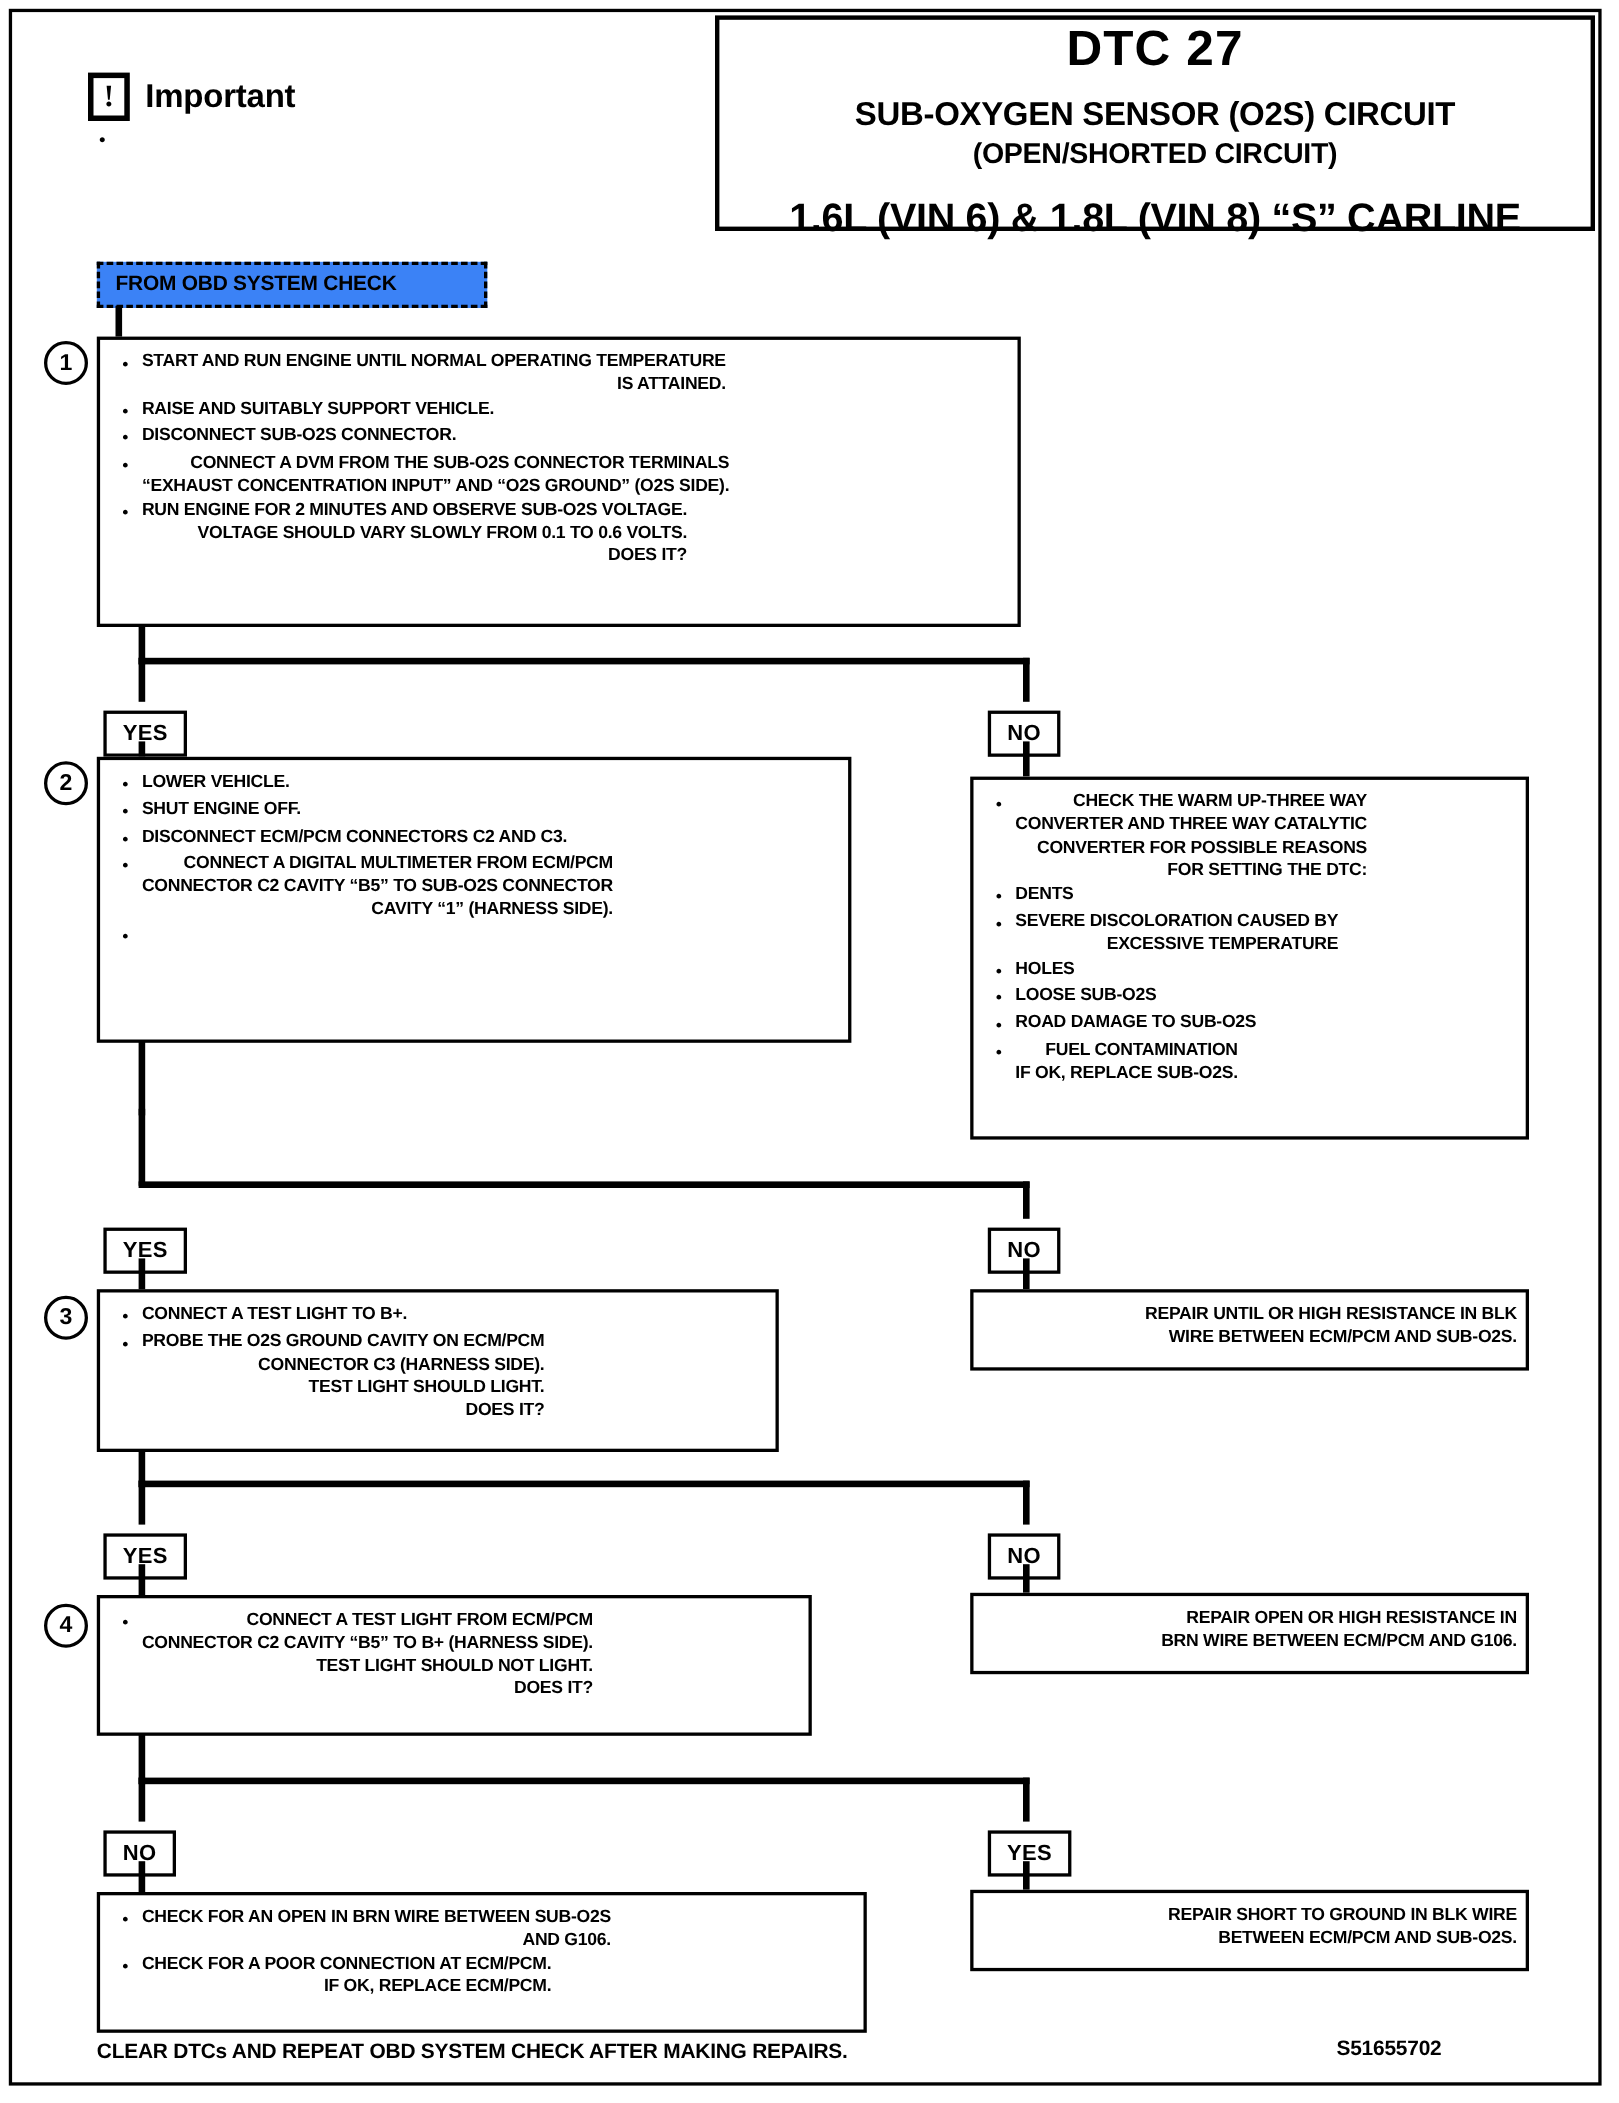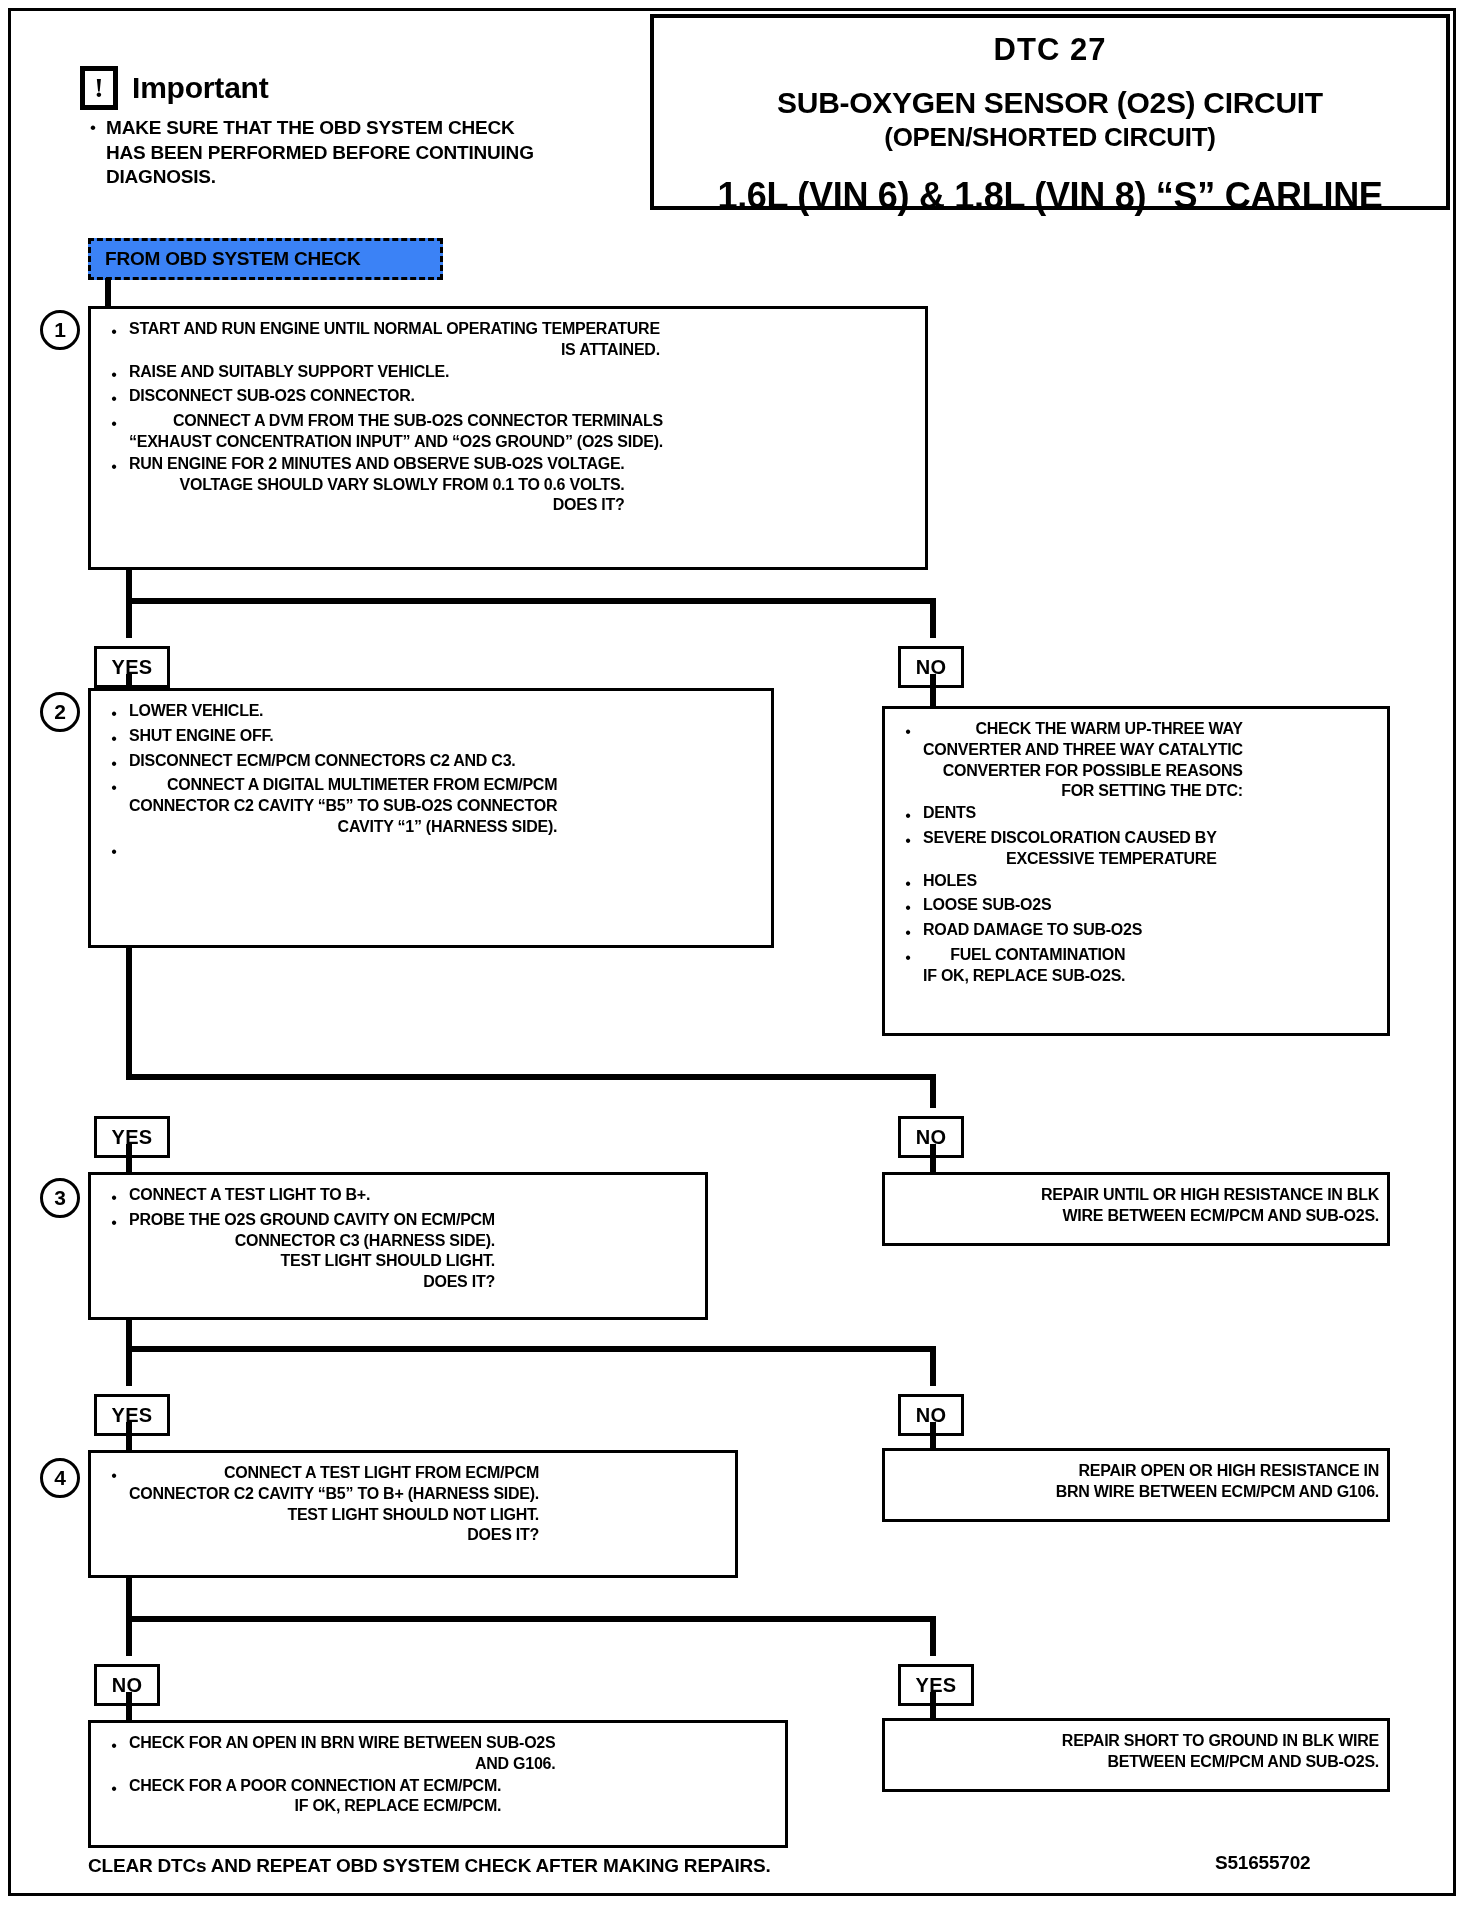--- a/index.html
+++ b/index.html
@@ -35,23 +35,22 @@
     left: 650px;
     top: 14px;
     width: 800px;
     height: 196px;
     border: 4px solid #000;
     box-sizing: border-box;
     text-align: center;
     background: #fff;
   }
   .title-dtc {
-    font-size: 31px;
-    font-weight: bold;
-    margin-top: 14px;
+    font-size: 45px;
+    font-weight: bold;
     letter-spacing: 1px;
     text-align: center;
   }
   .title-l1 {
     font-size: 30px;
     font-weight: bold;
     margin-top: 18px;
     letter-spacing: -0.3px;
   }
   .title-l2 {
@@ -241,23 +240,20 @@
     <div class="title-l3">1.6L  (VIN 6) &amp; 1.8L  (VIN 8) “S” CARLINE</div>
   </div>
 
   <div class="imp-wrap">
     <div class="imp-head">
       <div class="imp-icon">!</div>
       <div class="imp-label">Important</div>
     </div>
     <div class="imp-body">
       <div class="imp-bullet">•</div>
-      <div class="imp-text">MAKE SURE THAT THE OBD SYSTEM CHECK
-HAS BEEN PERFORMED BEFORE CONTINUING
-DIAGNOSIS.</div>
     </div>
   </div>
 
   <div class="entry-box">
     <span>FROM OBD SYSTEM CHECK</span>
   </div>
   <div class="vline" style="left:105px; top:278px; height:36px;"></div>
 
   <div class="scircle" style="left:40px; top:310px;">1</div>
   <div class="sbox" style="left:88px; top:306px; width:840px; height:264px;">

